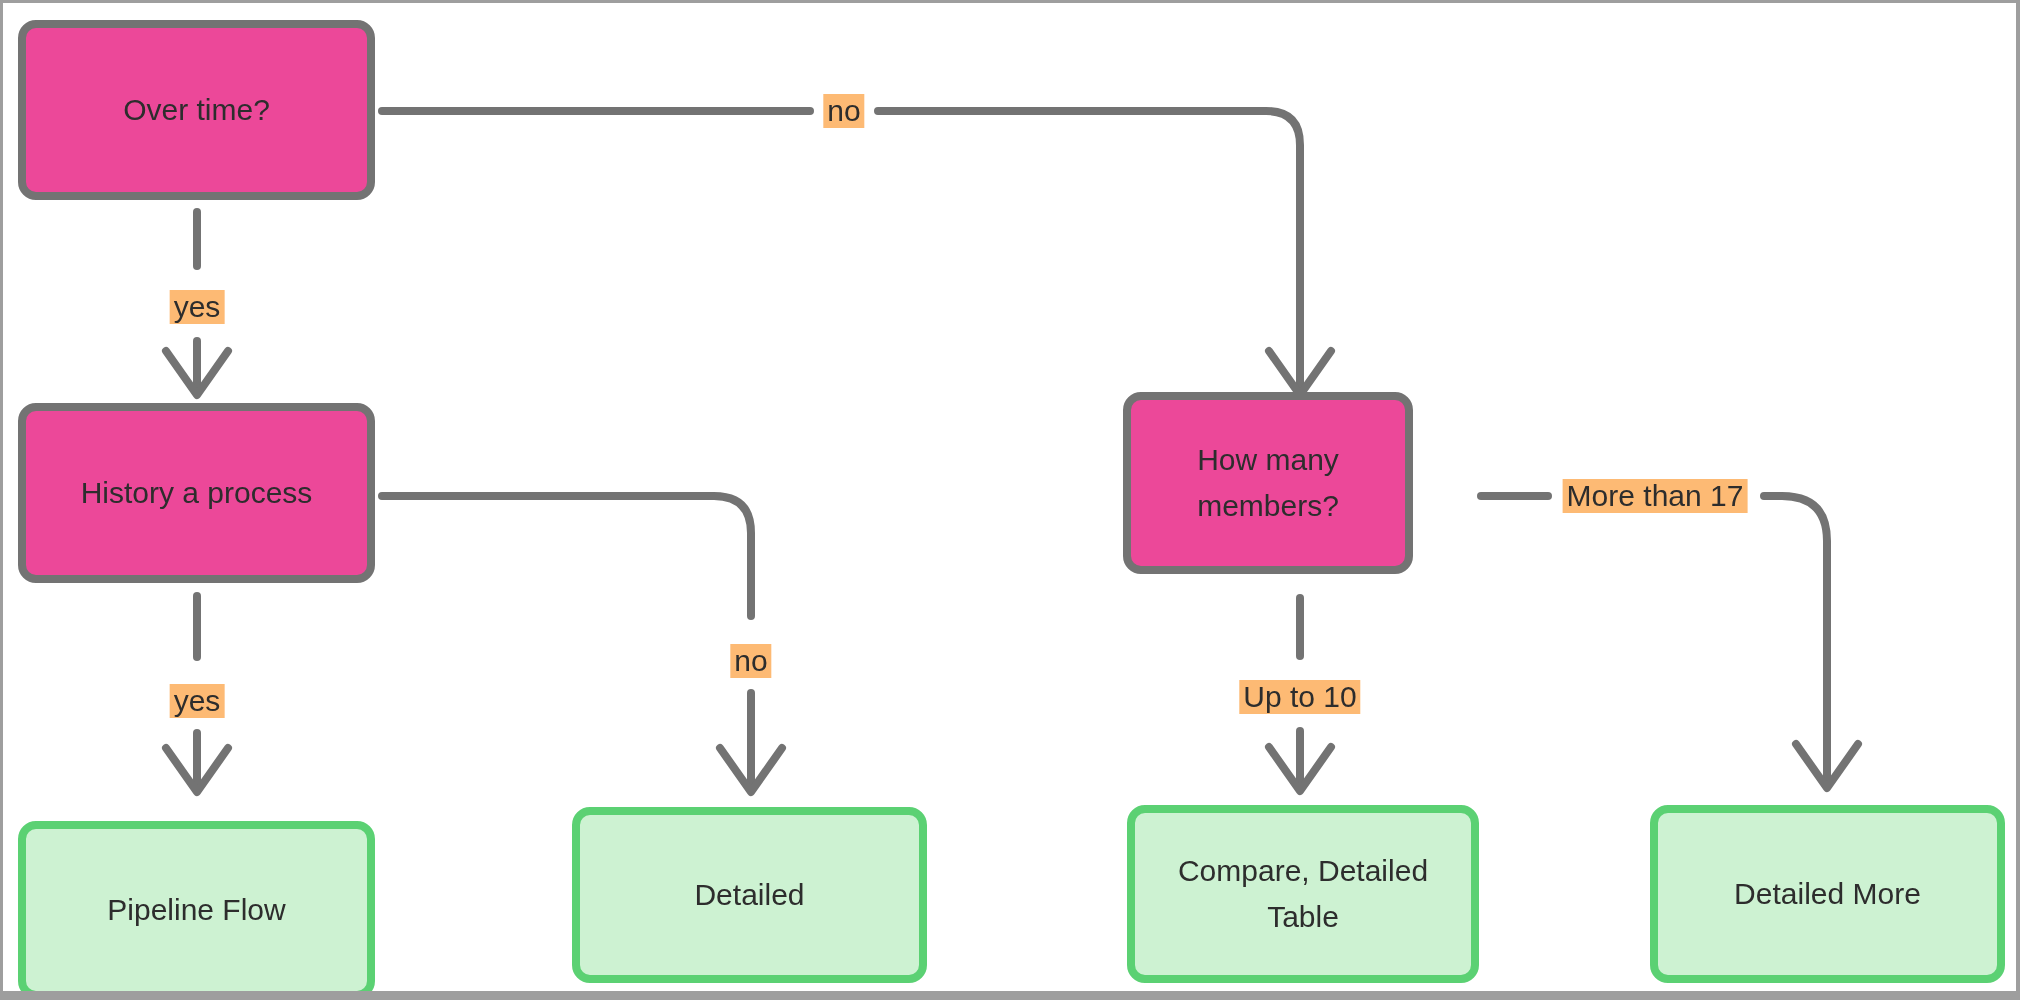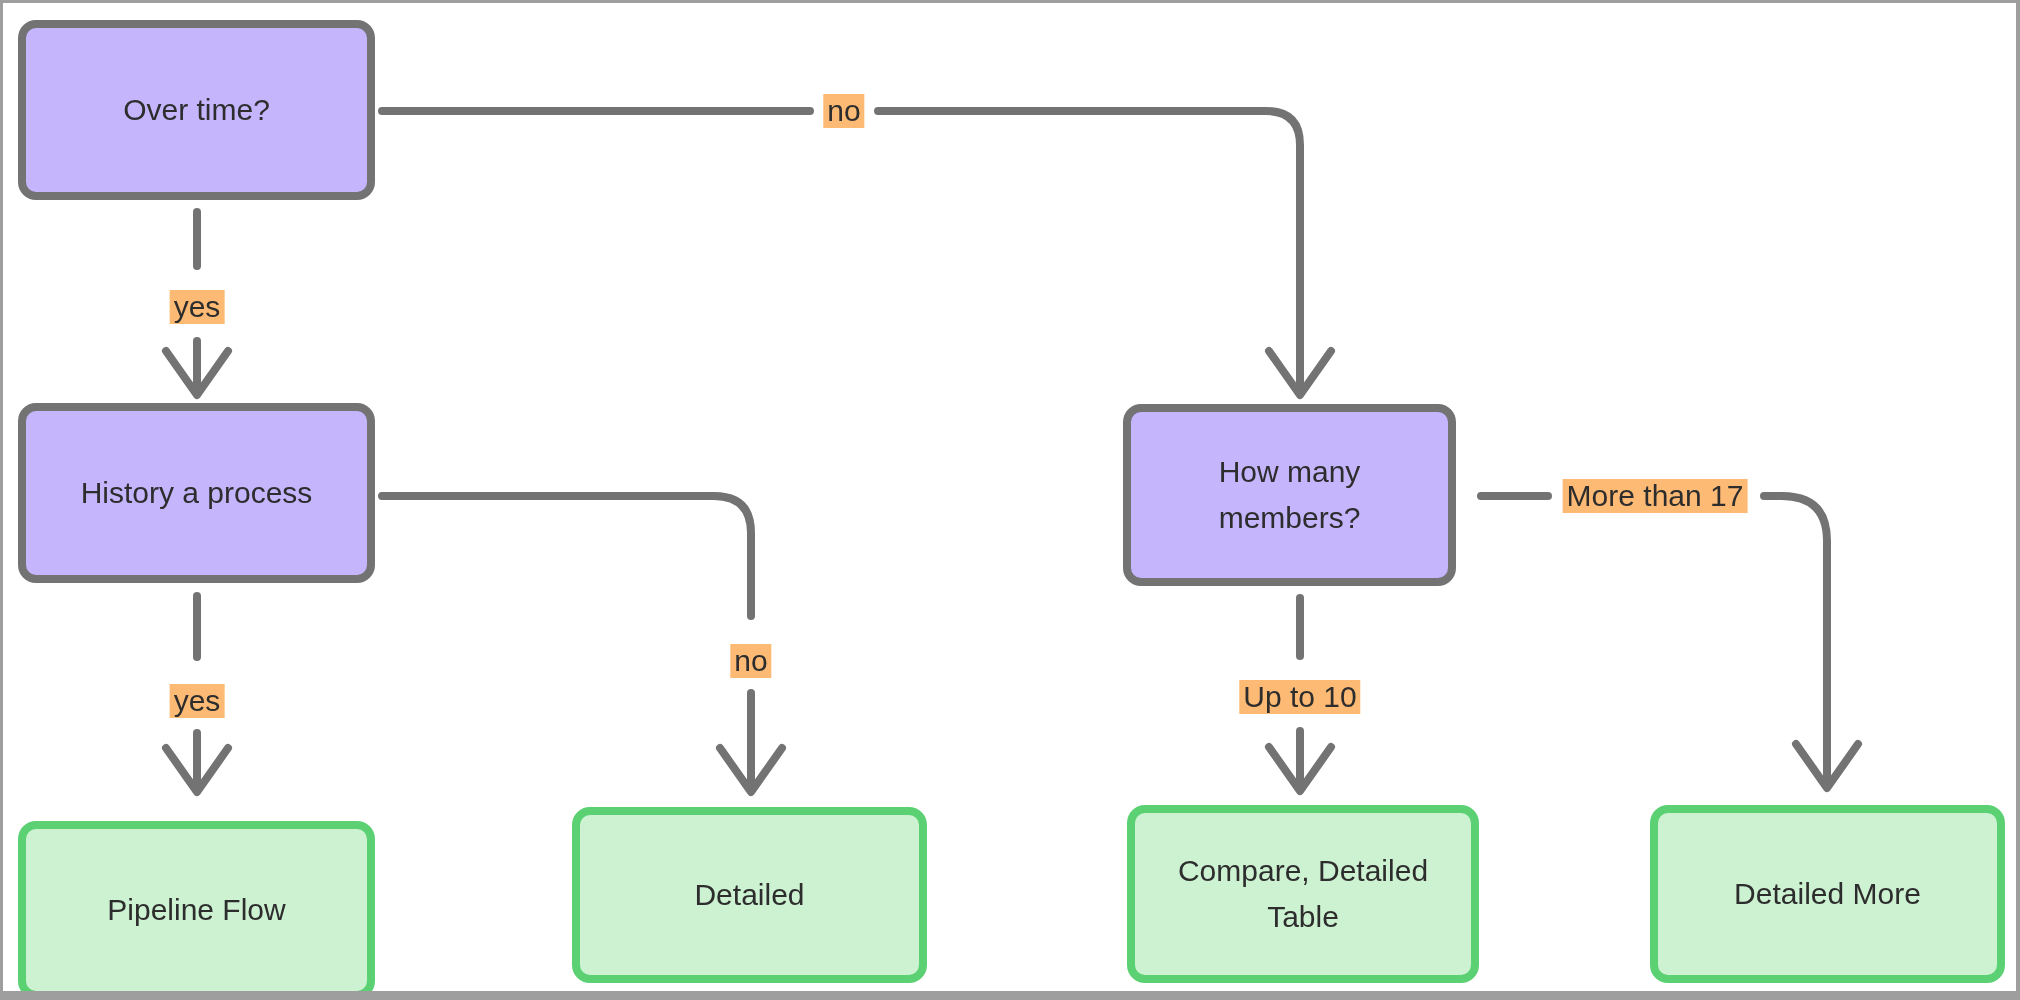--- a/index.html
+++ b/index.html
@@ -13,21 +13,21 @@
     position:absolute;inset:0;box-sizing:border-box;pointer-events:none;
     border:3px solid #9e9e9e;border-right-width:4px;border-bottom-width:9px;
     z-index:30;
   }
   svg.edges{position:absolute;left:0;top:0;z-index:1;}
   svg.edges path{fill:none;stroke:#737373;stroke-width:8;stroke-linecap:round;stroke-linejoin:round;}
   .node{
     position:absolute;box-sizing:border-box;z-index:10;
     display:flex;align-items:center;justify-content:center;text-align:center;
     font-size:30px;line-height:46px;
-    border-radius:18px;background:#c4b5fd;border:8px solid #737373;
+    border-radius:18px;background:#ec4899;border:8px solid #737373;
   }
   .node.result{background:#cdf2d2;border-color:#5bd173;}
   .node .lbl{display:inline-block;}
   .node.narrow-2line .lbl{max-width:250px;}
   .node.narrow-3line .lbl{max-width:280px;}
   .edge-label{
     position:absolute;z-index:20;transform:translate(-50%,-50%);
     font-size:30px;line-height:34px;white-space:nowrap;background:#fdba74;
     padding:0 4px;
   }
@@ -65,21 +65,21 @@
 </svg>
 
 <div class="node" style="left:18px;top:20px;width:357px;height:180px;">
   <span class="lbl">Over time?</span>
 </div>
 
 <div class="node" style="left:18px;top:403px;width:357px;height:180px;">
   <span class="lbl">History a process</span>
 </div>
 
-<div class="node narrow-2line" style="left:1123px;top:404px;width:333px;height:182px;">
+<div class="node narrow-2line" style="left:1123px;top:392px;width:290px;height:182px;">
   <span class="lbl">How many members?</span>
 </div>
 
 <div class="node result" style="left:18px;top:821px;width:357px;height:178px;">
   <span class="lbl">Pipeline Flow</span>
 </div>
 
 <div class="node result" style="left:572px;top:807px;width:355px;height:176px;">
   <span class="lbl">Detailed</span>
 </div>

